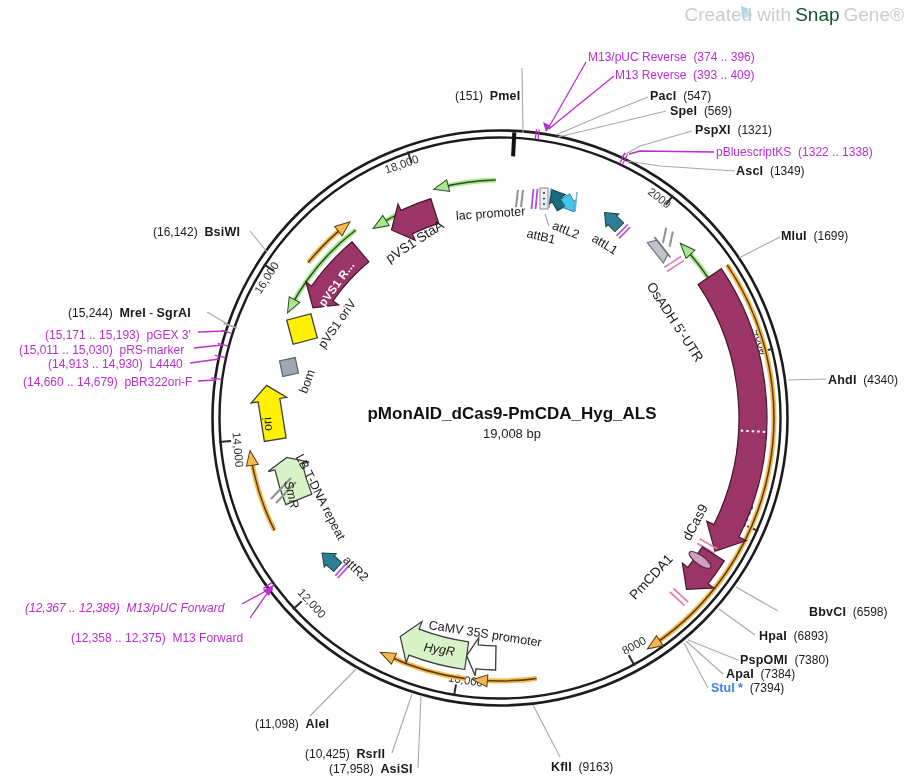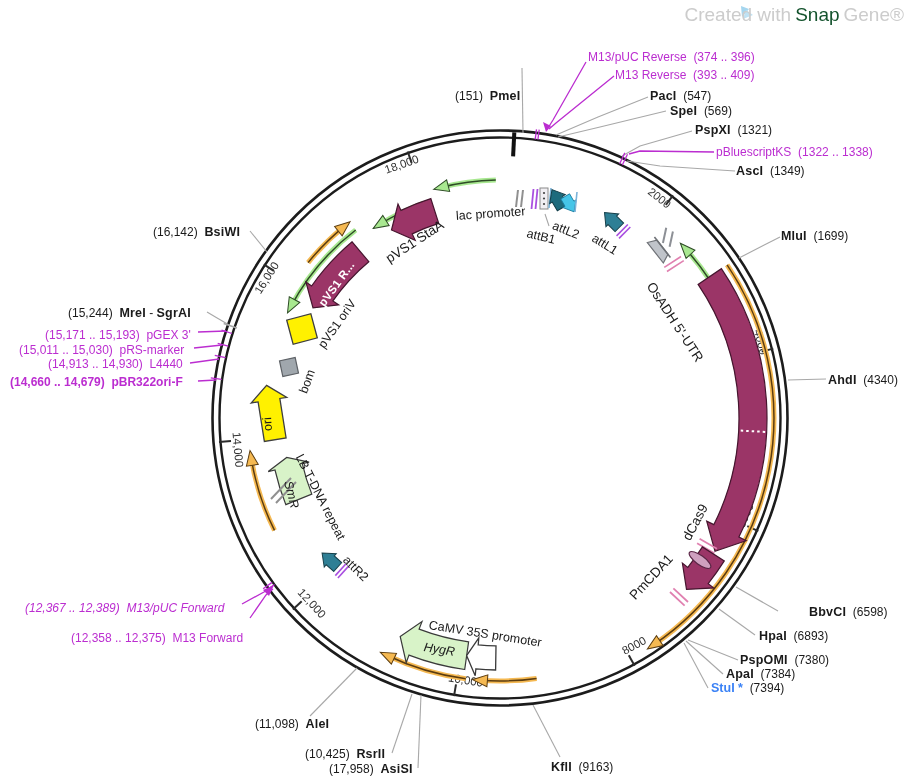--- a/index.html
+++ b/index.html
@@ -258,20 +258,24 @@
     <polygon points="746,10 753,15 743,19" fill="#bfe2f4"></polygon>
   </g>
 </svg>
 
 <div class="watermark">
   <span>Created with </span>
       <span class="red">Snap</span>
       <span>Gene®</span>
 </div>
 
+<div class="title">
+  <div class="t1">pMonAID_dCas9-PmCDA_Hyg_ALS</div>
+  <div class="t2">19,008 bp</div>
+</div>
 
 <div class="lbl" style="left:455px;top:53px;margin-top:36px;"><span>(151)</span>&nbsp;&nbsp;<b>PmeI</b></div>
 <div class="lbl" style="left:650px;top:89px;"><b>PacI</b>&nbsp;&nbsp;<span>(547)</span></div>
 <div class="lbl" style="left:670px;top:104px;"><b>SpeI</b>&nbsp;&nbsp;<span>(569)</span></div>
 <div class="lbl" style="left:695px;top:123px;"><b>PspXI</b>&nbsp;&nbsp;<span>(1321)</span></div>
 <div class="lbl" style="left:736px;top:164px;"><b>AscI</b>&nbsp;&nbsp;<span>(1349)</span></div>
 <div class="lbl" style="left:781px;top:229px;"><b>MluI</b>&nbsp;&nbsp;<span>(1699)</span></div>
 <div class="lbl" style="left:828px;top:373px;"><b>AhdI</b>&nbsp;&nbsp;<span>(4340)</span></div>
 <div class="lbl" style="left:778px;top:605px;padding-left:31px;"><b>BbvCI</b>&nbsp;&nbsp;<span>(6598)</span></div>
 <div class="lbl" style="left:759px;top:629px;"><b>HpaI</b>&nbsp;&nbsp;<span>(6893)</span></div>
@@ -283,21 +287,21 @@
 <div class="lbl" style="left:305px;top:747px;"><span>(10,425)</span>&nbsp;&nbsp;<b>RsrII</b></div>
 <div class="lbl" style="left:255px;top:717px;"><span>(11,098)</span>&nbsp;&nbsp;<b>AleI</b></div>
 <div class="lbl" style="left:68px;top:306px;"><span>(15,244)</span>&nbsp;&nbsp;<b>MreI</b><span> - </span><b>SgrAI</b></div>
 <div class="lbl" style="left:153px;top:225px;"><span>(16,142)</span>&nbsp;&nbsp;<b>BsiWI</b></div>
 
 <div class="lbl primer" style="left:588px;top:50px;"><span>M13/pUC Reverse</span>&nbsp;&nbsp;<span>(374 .. 396)</span></div>
 <div class="lbl primer" style="left:615px;top:68px;"><span>M13 Reverse</span>&nbsp;&nbsp;<span>(393 .. 409)</span></div>
 <div class="lbl primer" style="left:716px;top:145px;"><span>pBluescriptKS</span>&nbsp;&nbsp;<span>(1322 .. 1338)</span></div>
 <div class="lbl primer" style="left:25px;top:601px;font-style:italic;"><span>(12,367 .. 12,389)</span>&nbsp;&nbsp;<span>M13/pUC Forward</span></div>
 <div class="lbl primer" style="left:63px;top:631px;margin-left:8px;"><span>(12,358 .. 12,375)</span>&nbsp;&nbsp;<span>M13 Forward</span></div>
-<div class="lbl primer" style="left:10px;top:375px;font-weight:bold;"><span>(14,660 .. 14,679)</span>&nbsp;&nbsp;<span>pBR322ori-F</span></div>
+<div class="lbl primer" style="left:23px;top:375px;"><span>(14,660 .. 14,679)</span>&nbsp;&nbsp;<span>pBR322ori-F</span></div>
 <div class="lbl primer" style="left:48px;top:357px;"><span>(14,913 .. 14,930)</span>&nbsp;&nbsp;<span>L4440</span></div>
 <div class="lbl primer" style="left:19px;top:343px;"><span>(15,011 .. 15,030)</span>&nbsp;&nbsp;<span>pRS-marker</span></div>
 <div class="lbl primer" style="left:45px;top:328px;"><span>(15,171 .. 15,193)</span>&nbsp;&nbsp;<span>pGEX 3'</span></div>
 
 <div class="feat" style="left:456px;top:209px;transform:rotate(-4deg);">lac promoter</div>
 <div class="feat" style="left:527px;top:226px;transform:rotate(14deg);">attB1</div>
 <div class="feat" style="left:553px;top:218px;transform:rotate(22deg);">attL2</div>
 <div class="feat" style="left:593px;top:230px;transform:rotate(32deg);">attL1</div>
 <div class="feat big" style="left:650px;top:276px;transform:rotate(57deg);">OsADH 5'-UTR</div>
 <div class="feat big" style="left:686px;top:532px;transform:rotate(-62deg);">dCas9</div>

